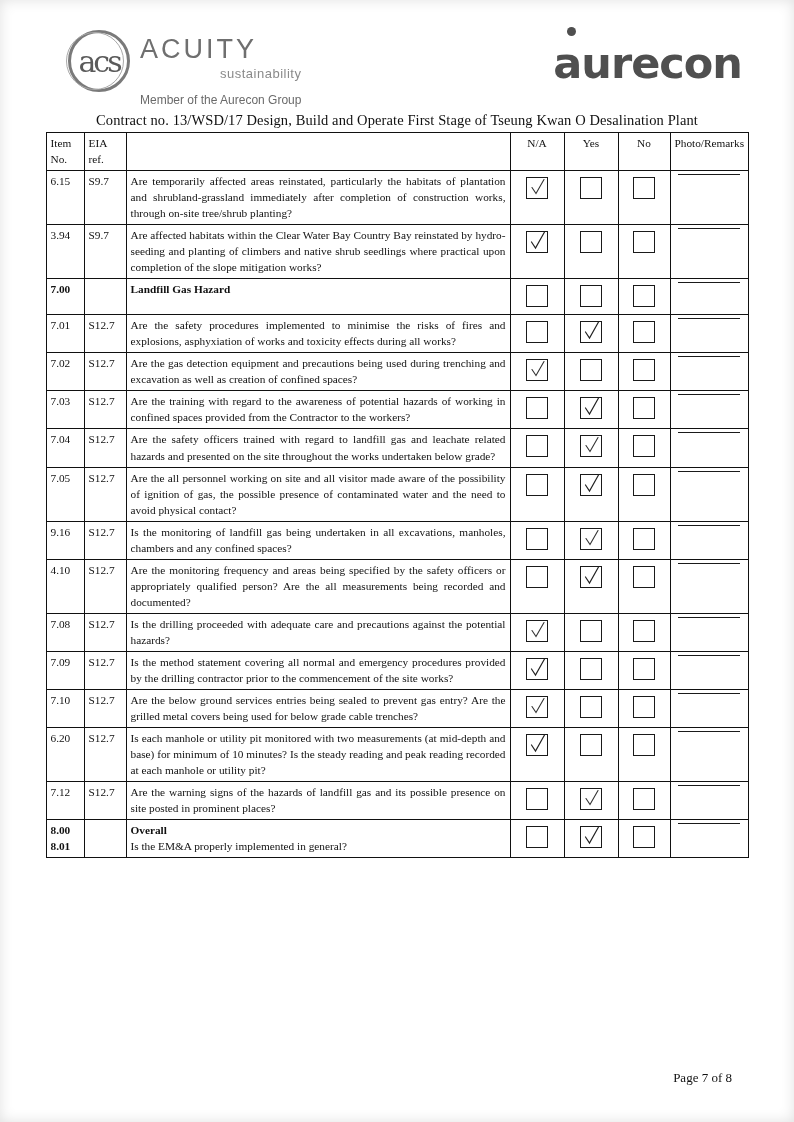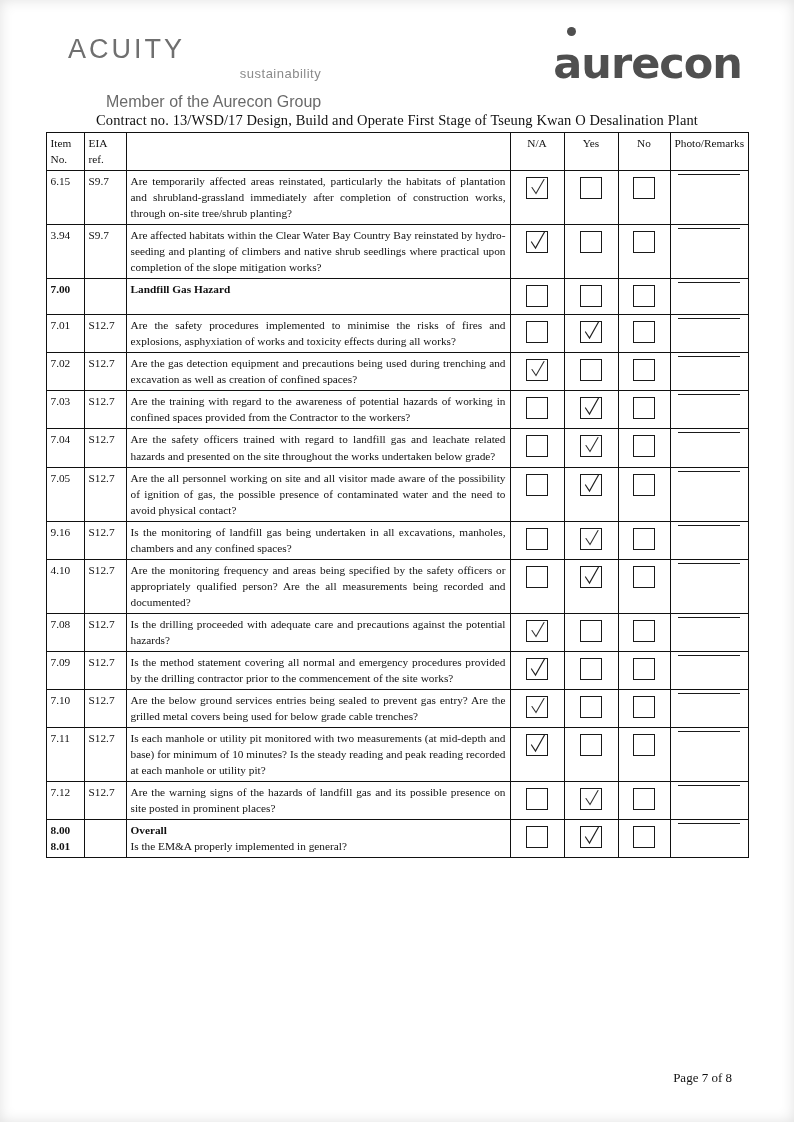--- a/index.html
+++ b/index.html
@@ -78,24 +78,23 @@
   .logo-sustain {
     font-family: "Liberation Sans", sans-serif;
     font-size: 13px;
     color: #8a8a8a;
     text-align: right;
     letter-spacing: 0.5px;
     margin-top: 3px;
   }
   .logo-member {
     font-family: "Liberation Sans", sans-serif;
-    font-size: 16px;
+    font-size: 12px;
     color: #6a6a6a;
     margin-top: 12px;
-    margin-left: 38px;
   }
   .logo-right {
     position: absolute;
     right: 52px;
     top: 38px;
     font-family: "DejaVu Sans", sans-serif;
     font-size: 43px;
     font-weight: bold;
     color: #4f4f4f;
     letter-spacing: -1px;
@@ -200,20 +199,21 @@
     color: #111;
   }
 </style>
 </head>
 <body>
 
 <div class="page">
 
   <div class="header">
     <div class="logo-left">
+      <div class="logo-mark">acs</div>
       <div class="logo-text-wrap">
         <div class="logo-acuity">ACUITY</div>
         <div class="logo-sustain">sustainability</div>
         <div class="logo-member">Member of the Aurecon Group</div>
       </div>
     </div>
     <div class="logo-right">
       <span class="dot"></span>
       <span>aurecon</span>
     </div>
@@ -426,21 +426,21 @@
                   <path d="M3 11.5 L7 17.5 L15 3.5" stroke="#333" stroke-width="1.1" fill="none" stroke-linecap="round"></path>
                 </svg>
               </span></span></td>
           <td class="cell-check"><span class="box"></span></td>
           <td class="cell-check"><span class="box"></span></td>
           <td class="cell-remarks">
             <span class="rem-line"></span>
           </td>
         </tr>
         <tr>
-          <td class="td-item">7.11</td>
+          <td class="td-item">6.20</td>
           <td class="td-eia">S12.7</td>
           <td class="desc">Is each manhole or utility pit monitored with two measurements (at mid-depth and base) for minimum of 10 minutes? Is the steady reading and peak reading recorded at each manhole or utility pit?</td>
           <td class="cell-check"><span class="box"><span class="tick">
                 <svg width="18" height="22" viewBox="0 0 18 22">
                   <path d="M2.5 12 L6.5 18 L15.5 2" stroke="#222" stroke-width="1.2" fill="none" stroke-linecap="round"></path>
                 </svg>
               </span></span></td>
           <td class="cell-check"><span class="box"></span></td>
           <td class="cell-check"><span class="box"></span></td>
           <td class="cell-remarks">

